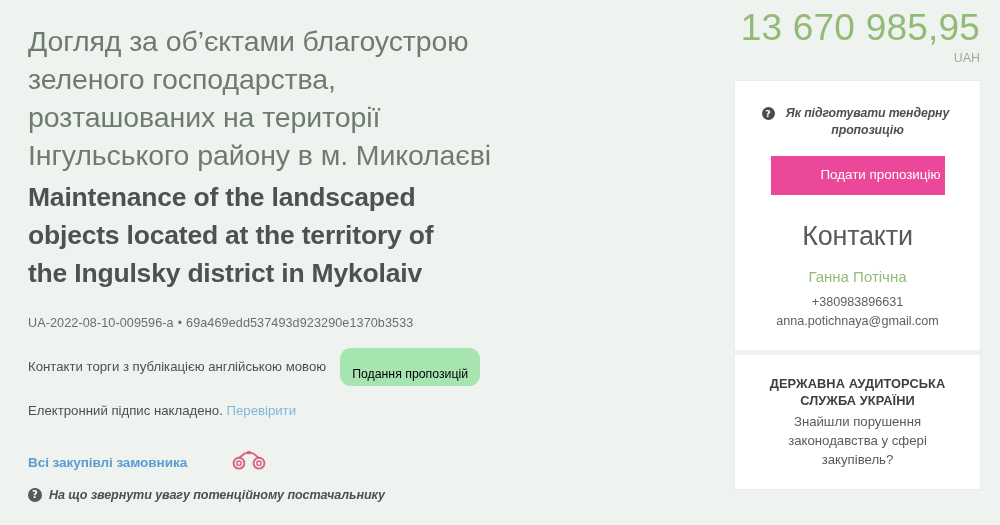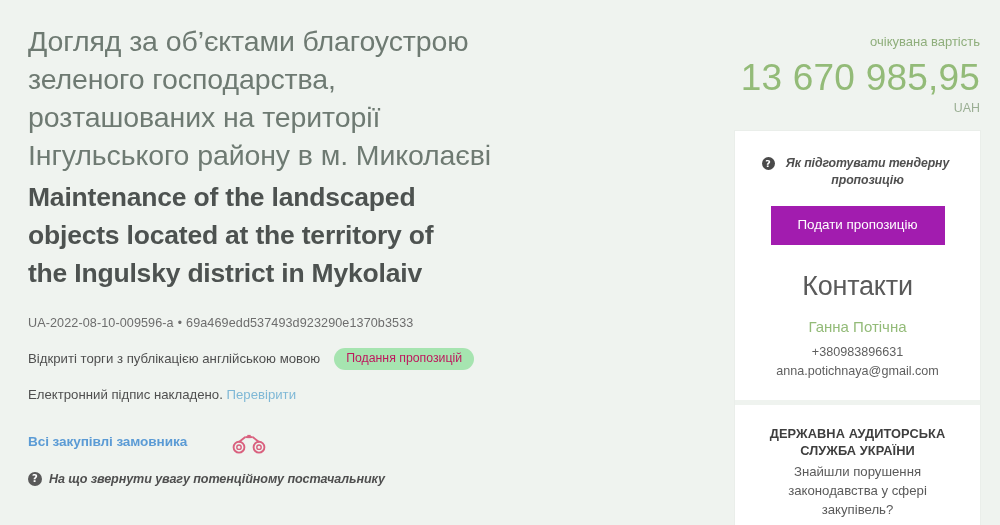--- a/index.html
+++ b/index.html
@@ -68,43 +68,43 @@
     margin-top: 16px;
     display: flex;
     align-items: center;
     font-size: 13.2px;
     color: #4f4f4f;
     line-height: 18px;
   }
   .status-badge {
     margin-left: 14px;
     background: #a6e4b0;
-    color: #be185d;
+    color: #000000;
     font-size: 12.3px;
     border-radius: 11px;
-    padding: 3px 12px 4px 12px;
+    padding: 19px 12px 4px 12px;
     line-height: 15px;
     white-space: nowrap;
   }
 
   .signature-row {
     margin-top: 16px;
     font-size: 13.2px;
     color: #4f4f4f;
     line-height: 18px;
   }
   .link-blue {
     color: #7fb8d6;
     text-decoration: none;
   }
 
   .customer-row {
     margin-top: 30px;
     display: flex;
-    align-items: flex-start;
+    align-items: flex-end;
     gap: 31px;
   }
   .customer-link {
     color: #5b9bd5;
     font-size: 13.6px;
     font-weight: 700;
     text-decoration: none;
     letter-spacing: -0.1px;
   }
   .binoculars {
@@ -219,28 +219,29 @@
     font-weight: 700;
     flex: 0 0 auto;
     margin-top: 2px;
     font-family: "DejaVu Sans", sans-serif;
   }
 
   .btn-primary {
     display: block;
     margin: 17px auto 0 auto;
     width: 174px;
-    background: #a21caf;
+    background: #ec4899;
     color: #ffffff;
     border: none;
     font-size: 13.4px;
     font-family: inherit;
     padding: 11px 4px 12px 4px;
     cursor: pointer;
     line-height: 16px;
+    text-align: right;
   }
 
   .contacts-title {
     font-size: 27px;
     font-weight: 400;
     color: #5a5a5a;
     line-height: 34px;
     margin-top: 24px;
     letter-spacing: -0.2px;
   }
@@ -293,21 +294,21 @@
     <h2 class="title-en">Maintenance of the landscaped
 objects located at the territory of
 the Ingulsky district in Mykolaiv</h2>
 
     <div class="meta-block">
       <div class="meta-ids">
         <span>UA-2022-08-10-009596-a</span><span class="dot-sep">•</span><span>69a469edd537493d923290e1370b3533</span>
       </div>
 
       <div class="procedure-row">
-        <span>Відкриті торги з публікацією англійською мовою</span>
+        <span>Контакти торги з публікацією англійською мовою</span>
         <span class="status-badge">Подання пропозицій</span>
       </div>
 
       <div class="signature-row">
         <span>Електронний підпис накладено.</span>
         <a href="#" class="link-blue">Перевірити</a>
       </div>
 
       <div class="customer-row">
         <a href="#" class="customer-link">Всі закупівлі замовника</a>
@@ -328,21 +329,20 @@
 
       <div class="hint-row">
         <span class="q-icon">?</span>
         <span class="hint-text">На що звернути увагу потенційному постачальнику</span>
       </div>
     </div>
   </div>
 
   <div class="right-col">
 
-    <div class="price-label">очікувана вартість</div>
     <div class="price-value">13 670 985,95</div>
     <div class="price-currency">UAH</div>
 
     <div class="card">
 
       <div class="card-section">
         <div class="prep-link-row">
           <span class="q-icon-sm">?</span>
           <span class="prep-link-text">Як підготувати тендерну пропозицію</span>
         </div>

